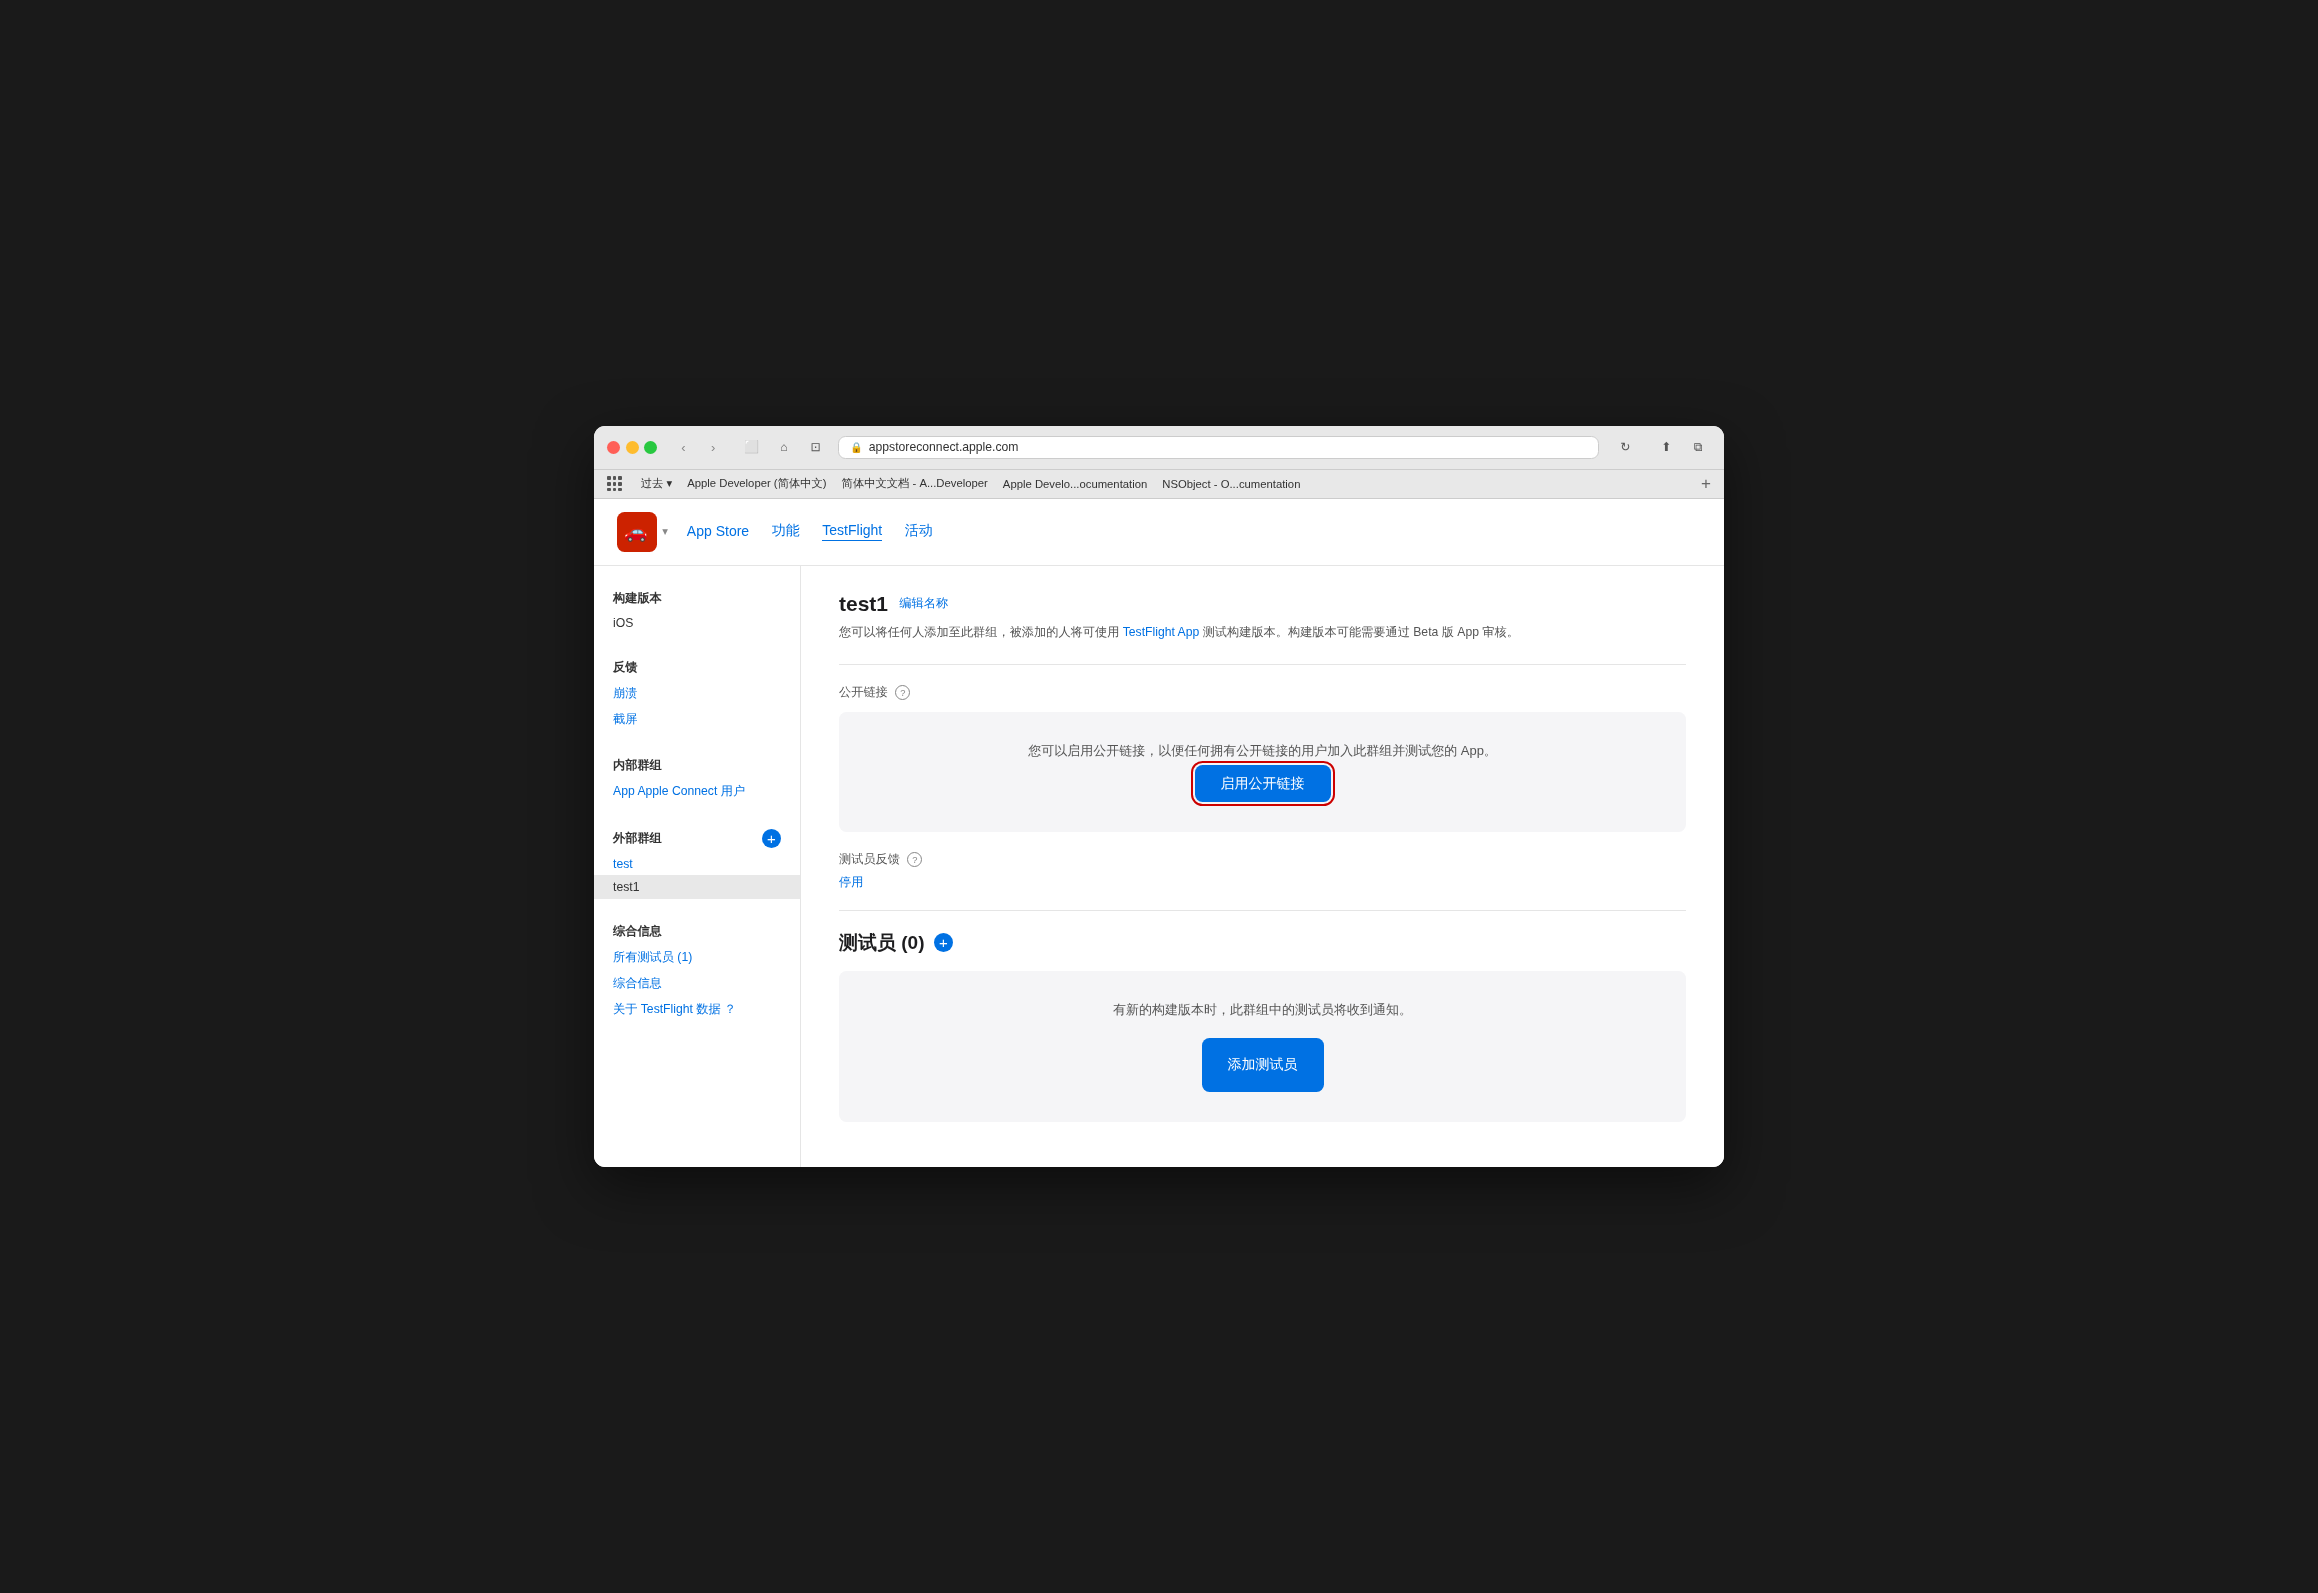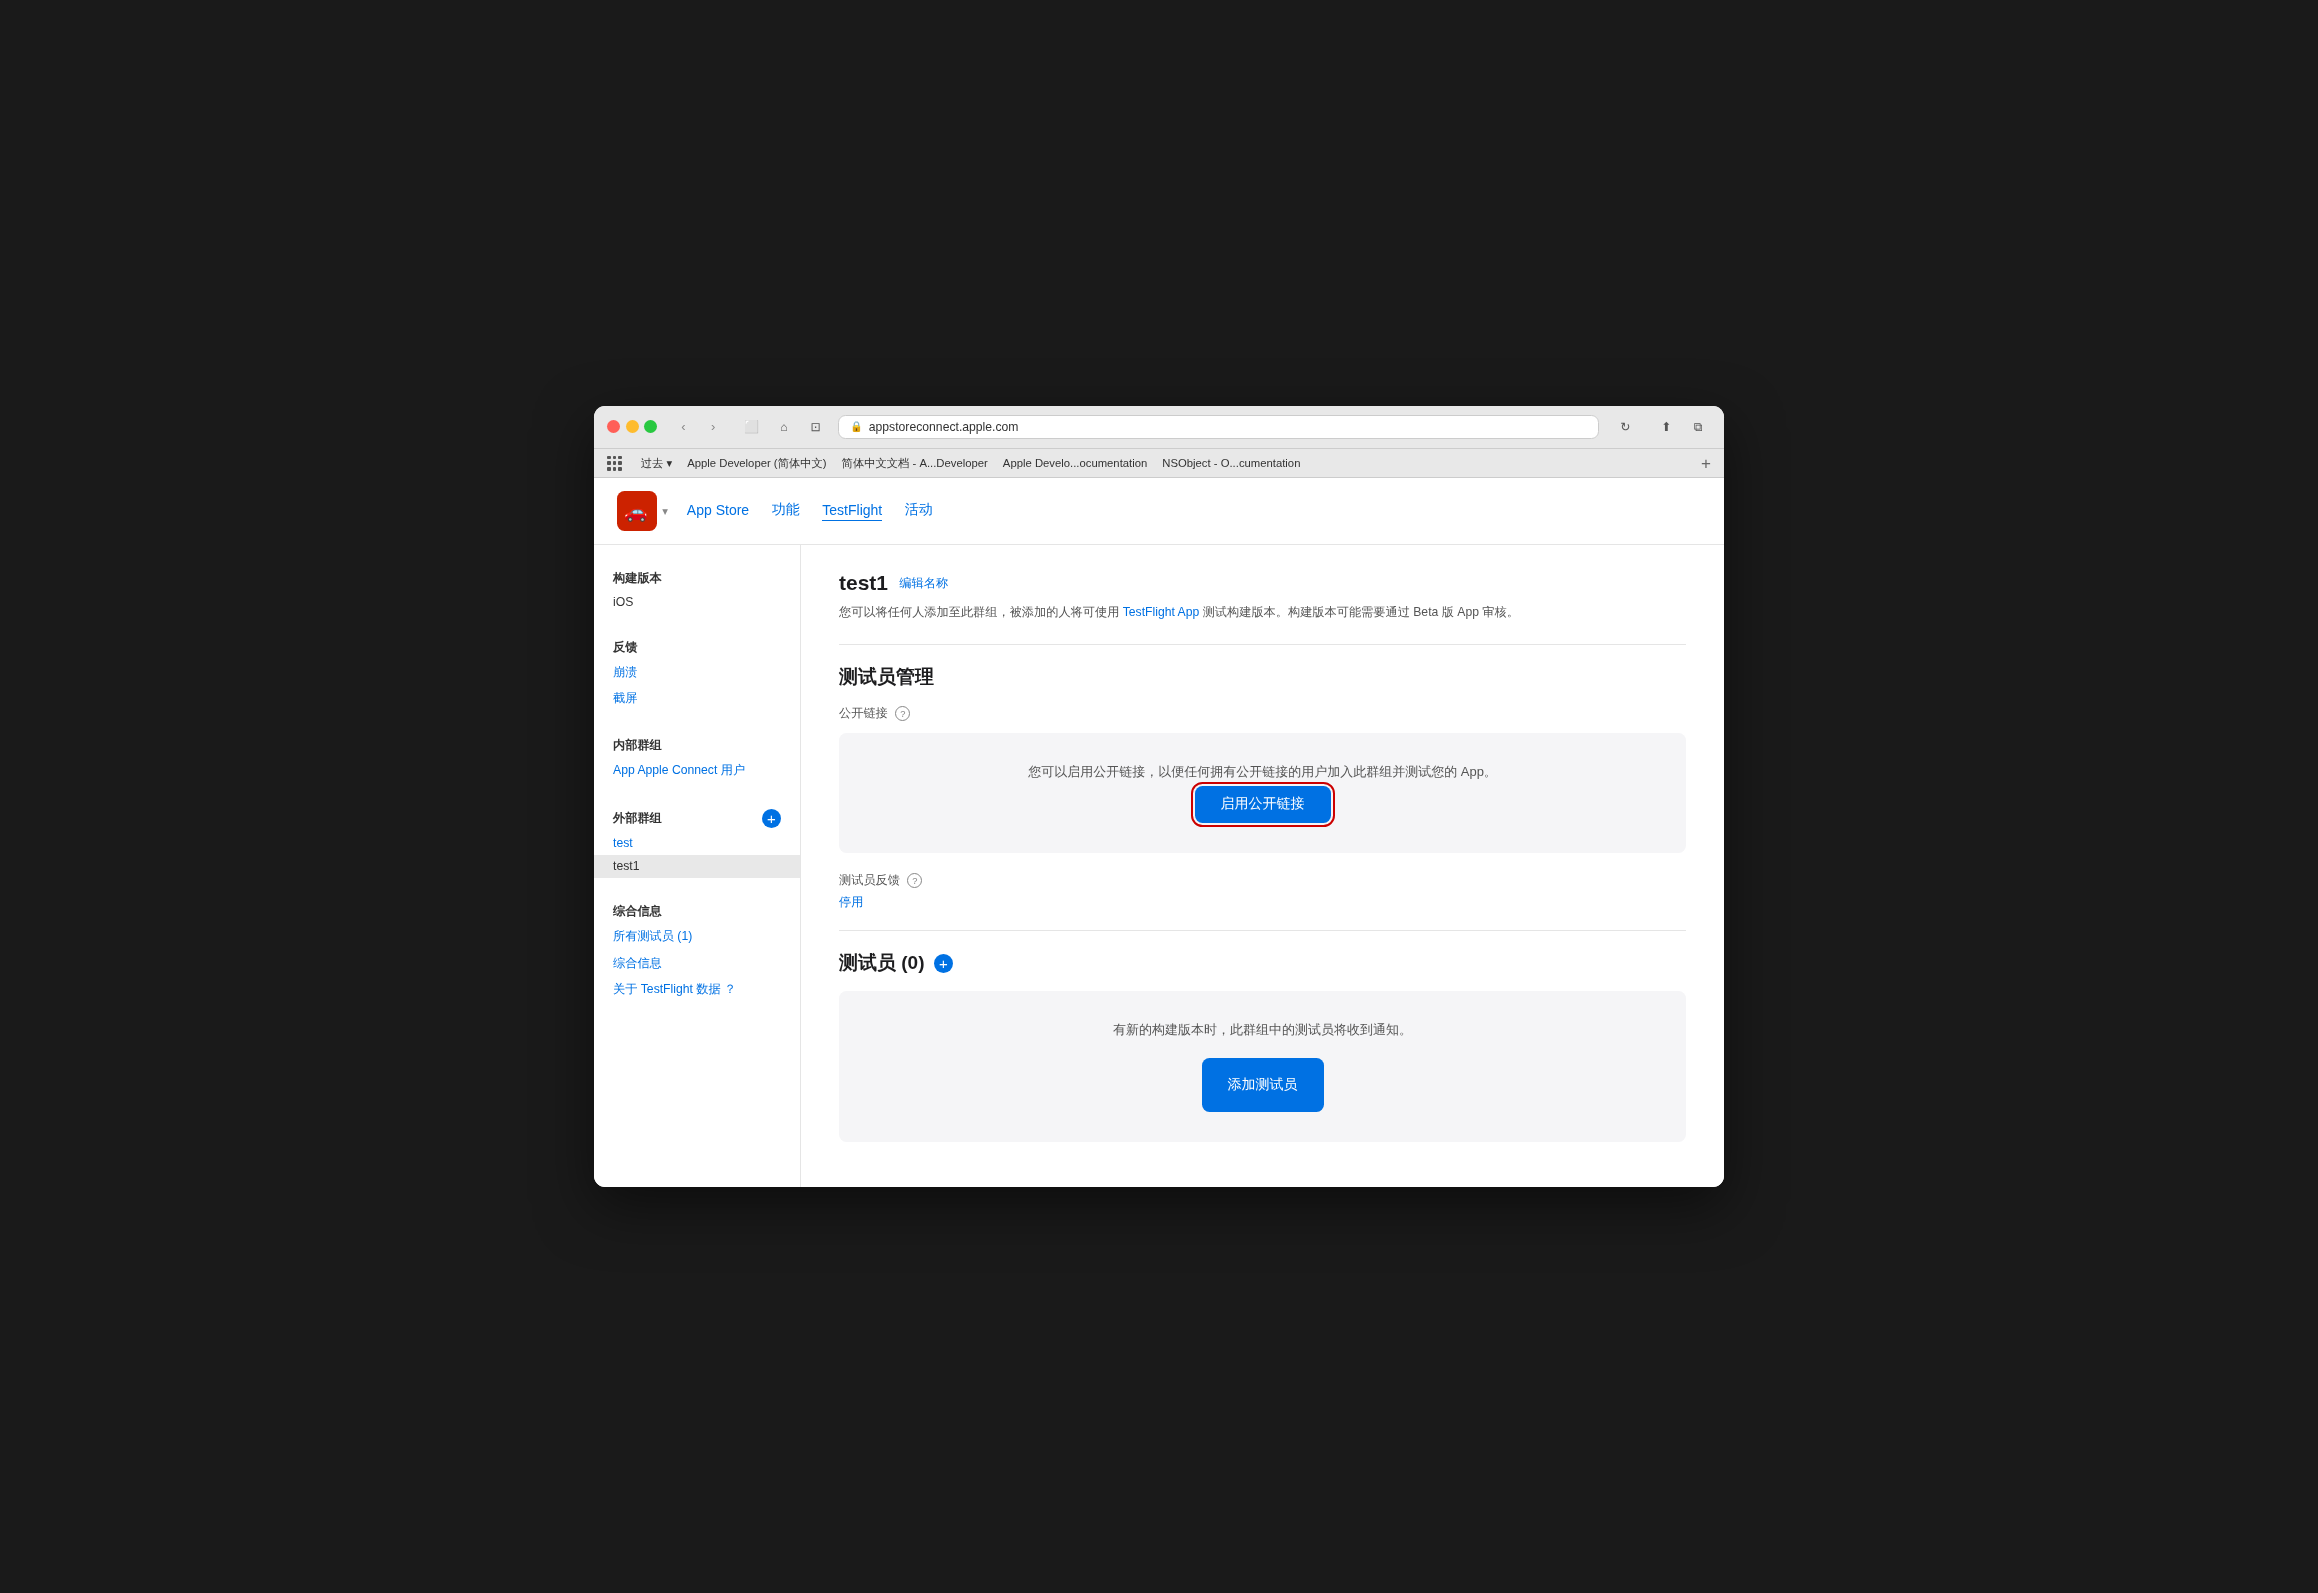--- a/index.html
+++ b/index.html
@@ -562,21 +562,20 @@
           <p class="page-description">
             <span>您可以将任何人添加至此群组，被添加的人将可使用</span>
             <span class="link-text">TestFlight App</span>
             <span>测试构建版本。构建版本可能需要通过 Beta 版 App 审核。</span>
           </p>
         </div>
 
         <div class="divider"></div>
 
         <div class="section">
-          <div class="section-title">测试员管理</div>
 
           <div class="field-row">
             <span class="field-label">公开链接</span>
             <div class="help-icon">?</div>
           </div>
 
           <div class="gray-box">
             <p class="gray-box-text">您可以启用公开链接，以便任何拥有公开链接的用户加入此群组并测试您的 App。</p>
             <button class="primary-btn btn-highlighted">启用公开链接</button>
           </div>

